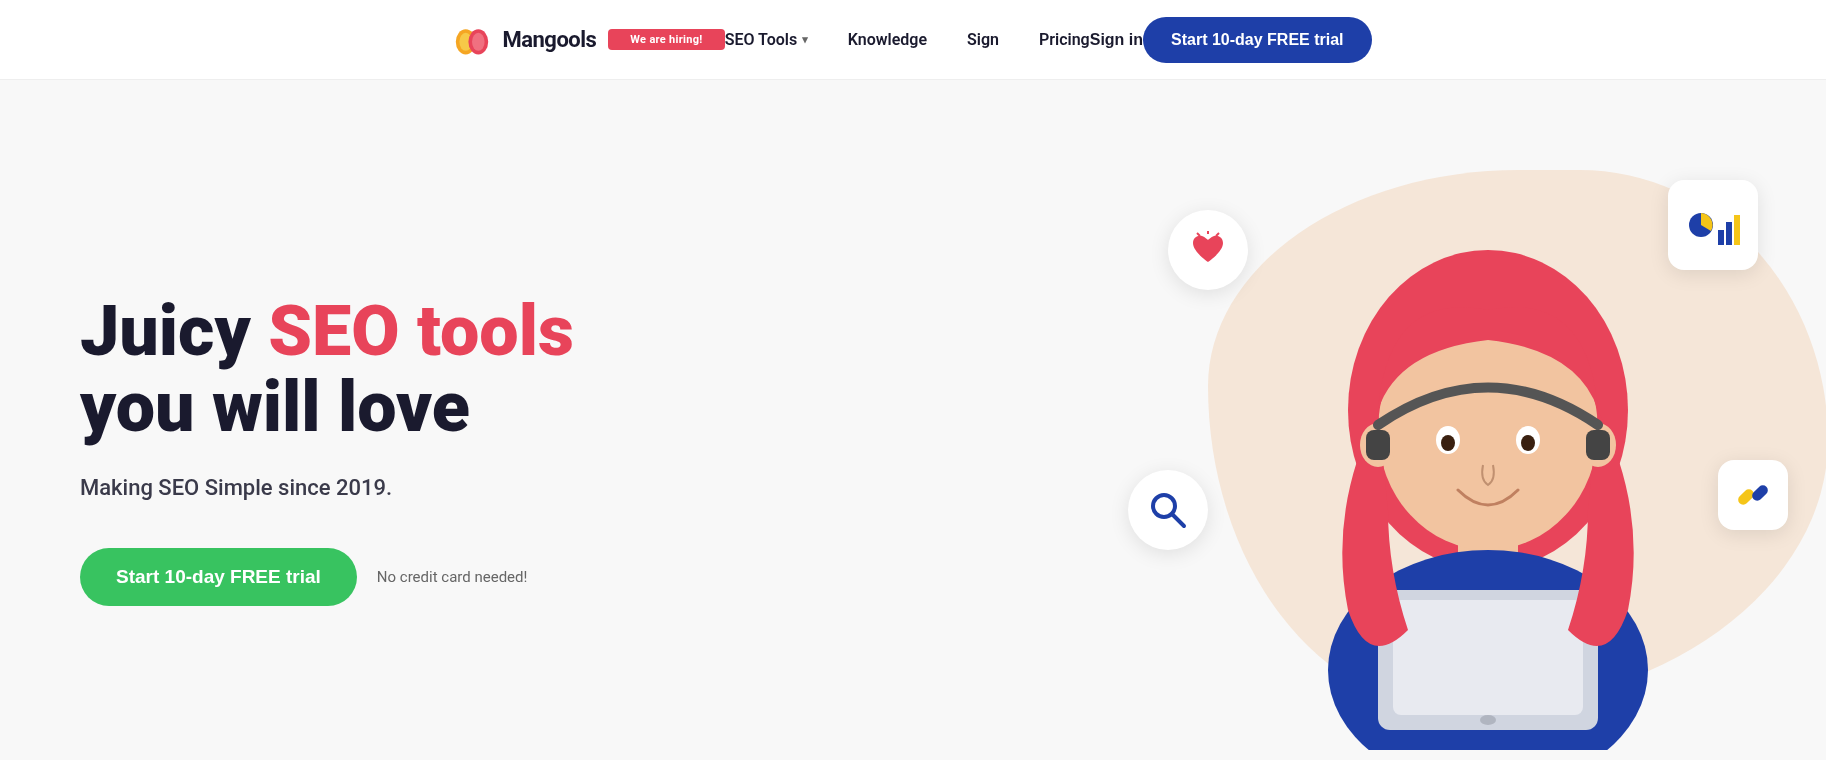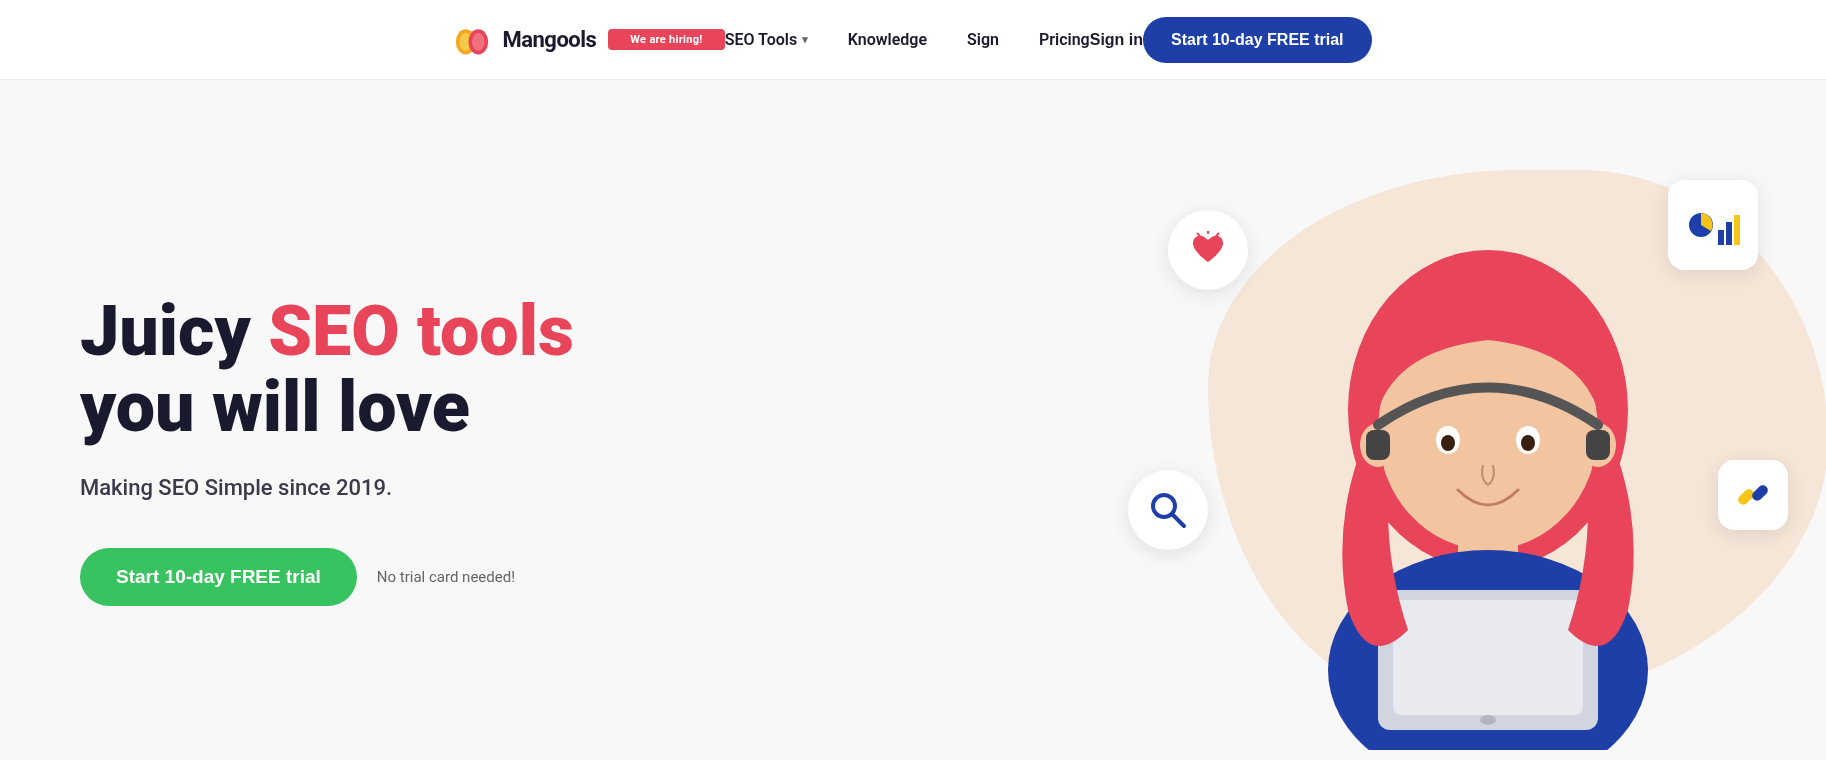--- a/index.html
+++ b/index.html
@@ -257,21 +257,21 @@
 </nav>
 
 <section class="hero">
   <div class="hero-content">
     <h1 class="hero-title">
       <span>Juicy </span><span class="seo-highlight">SEO tools</span><br><span>you will love</span>
     </h1>
     <p class="hero-subtitle">Making SEO Simple since 2019.</p>
     <div class="hero-cta-row">
       <button class="trial-btn-hero">Start 10-day FREE trial</button>
-      <span class="no-cc-text">No trial card needed!</span>
+      <span class="no-cc-text">No credit card needed!</span>
     </div>
   </div>
 
   <div class="hero-illustration">
     <div class="blob-bg"></div>
 
     <div class="float-icon heart-bubble">
       <svg width="40" height="40" viewBox="0 0 40 40">
         <path d="M20 32 C20 32 5 22 5 13 C5 8 9 5 14 6 C17 7 20 10 20 10 C20 10 23 7 26 6 C31 5 35 8 35 13 C35 22 20 32 20 32Z" fill="#e8445a"></path>
         <line x1="20" y1="4" x2="20" y2="1" stroke="#e8445a" stroke-width="2"></line>

